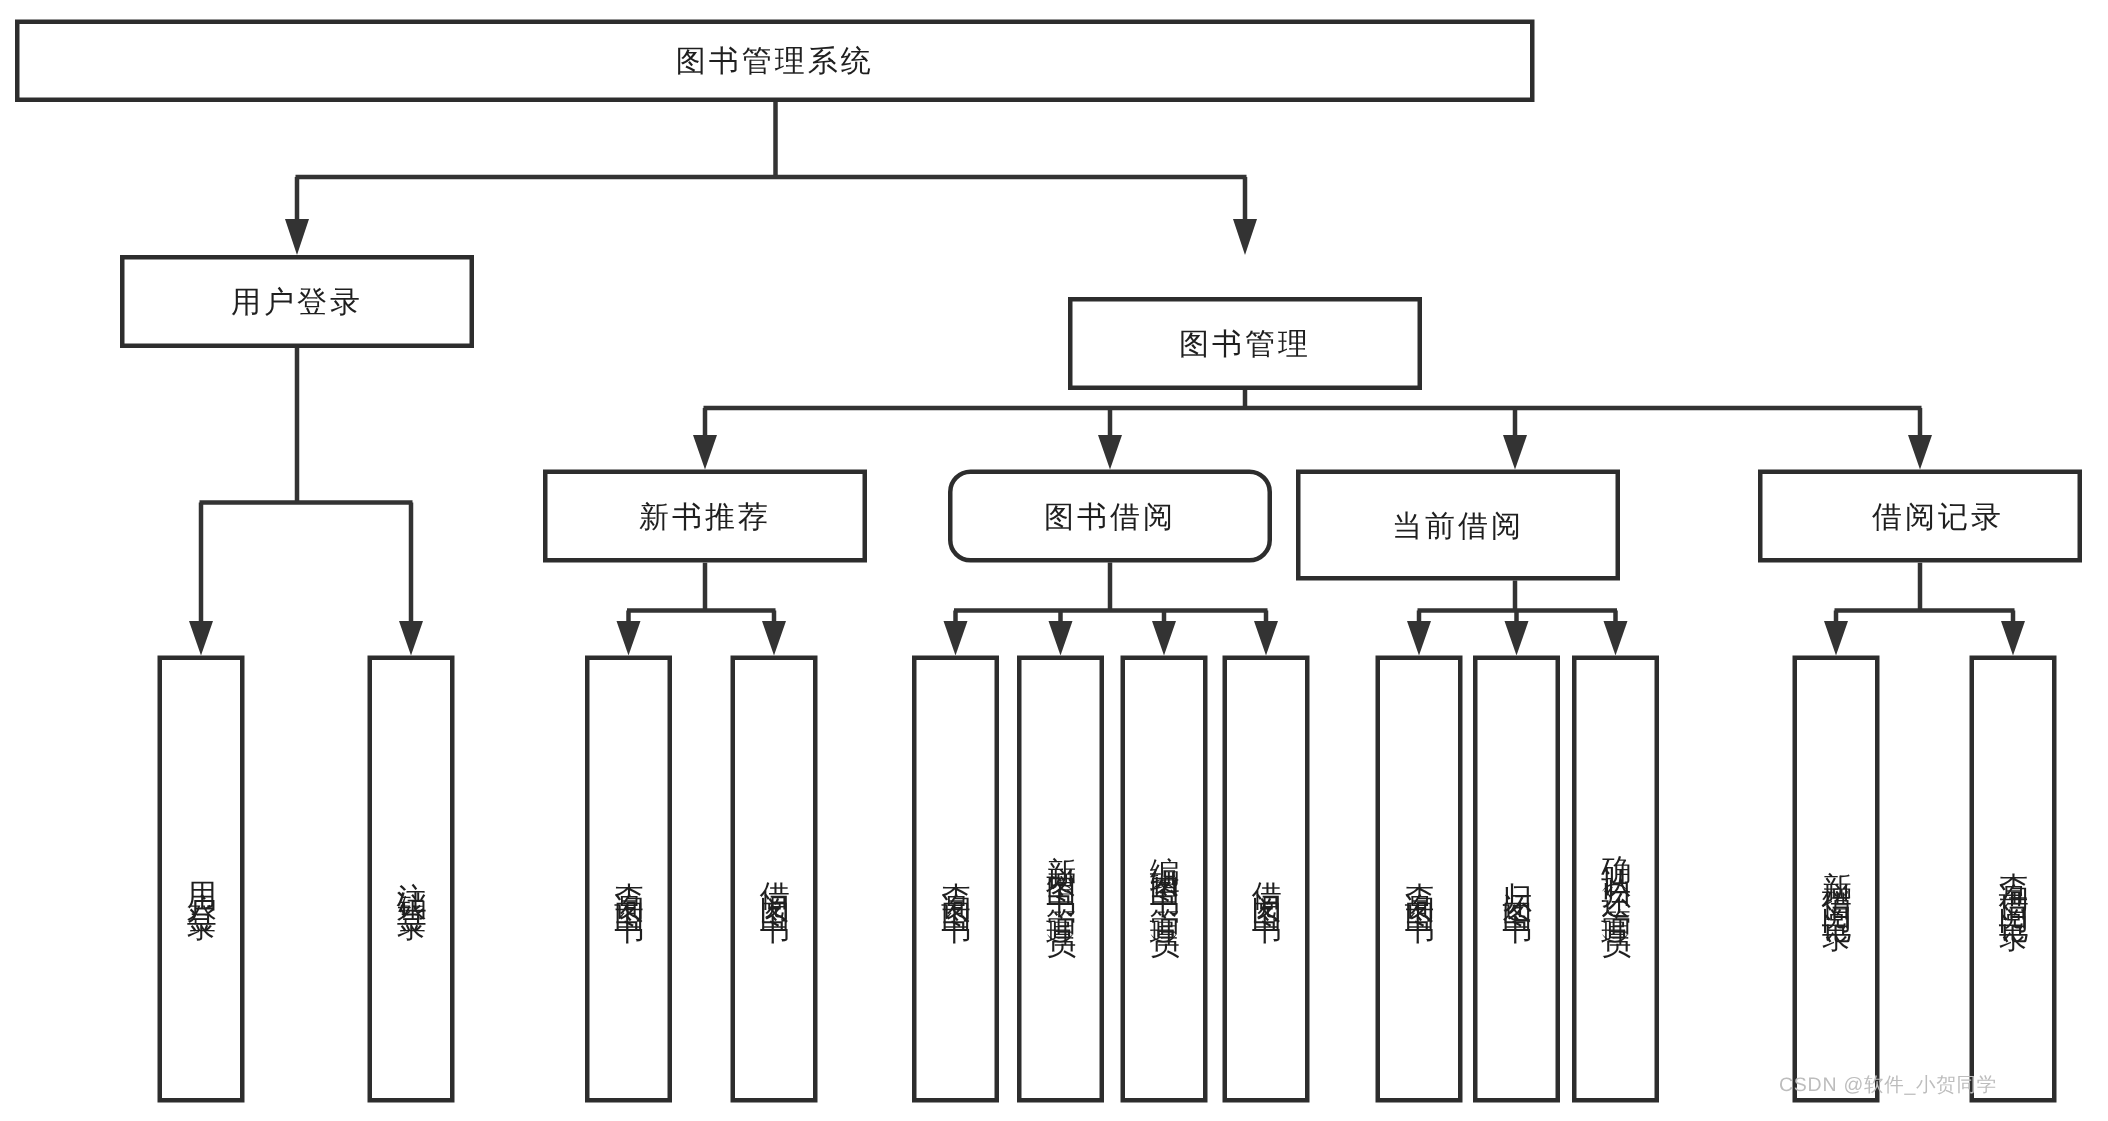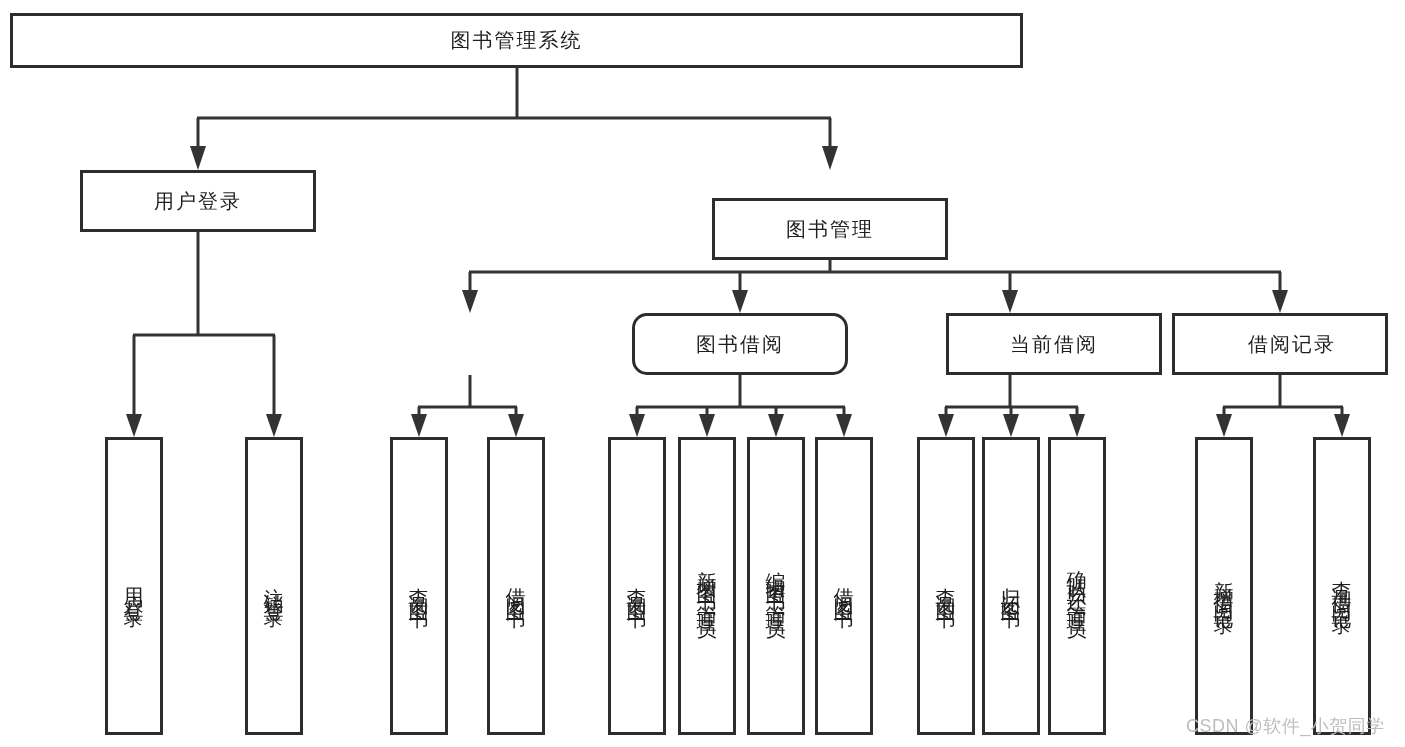--- a/index.html
+++ b/index.html
@@ -41,21 +41,21 @@
     text-orientation: mixed;
     letter-spacing: 7px;
     font-size: 20px;
     line-height: 1;
   }
   .watermark {
     position: absolute;
     left: 1186px;
     top: 714px;
     width: 215px;
-    font-size: 18px;
+    font-size: 13px;
     letter-spacing: 0.5px;
     color: #bdbdbd;
     white-space: nowrap;
   }
 </style>
 </head>
 <body>
 
 <div class="canvas">
 
@@ -130,22 +130,23 @@
       <polygon points="1216,414 1232,414 1224,437"></polygon>
       <polygon points="1334,414 1350,414 1342,437"></polygon>
     </g>
   </svg>
 
   <div class="node" style="left:10px; top:13px; width:1013px; height:55px;">图书管理系统</div>
 
   <div class="node" style="left:80px; top:170px; width:236px; height:62px;">用户登录</div>
   <div class="node" style="left:712px; top:170px; width:236px; height:62px;margin-top:28px;">图书管理</div>
 
+  <div class="node" style="left:362px; top:313px; width:216px; height:62px;">新书推荐</div>
   <div class="node" style="left:632px; top:313px; width:216px; height:62px;border-radius:15px;">图书借阅</div>
-  <div class="node" style="left:946px; top:313px; width:216px; height:62px;">当前借阅</div>
+  <div class="node" style="left:864px; top:313px; width:216px; height:74px;">当前借阅</div>
   <div class="node" style="left:1172px; top:313px; width:216px; height:62px;padding-left:24px;">借阅记录</div>
 
   <div class="node leaf" style="left:105px; top:437px; width:58px; height:298px;">用户登录</div>
   <div class="node leaf" style="left:245px; top:437px; width:58px; height:298px;">注销登录</div>
 
   <div class="node leaf" style="left:390px; top:437px; width:58px; height:298px;">查询图书</div>
   <div class="node leaf" style="left:487px; top:437px; width:58px; height:298px;">借阅图书</div>
 
   <div class="node leaf" style="left:608px; top:437px; width:58px; height:298px;">查询图书</div>
   <div class="node leaf" style="left:678px; top:437px; width:58px; height:298px;">新增图书（管理员）</div>

